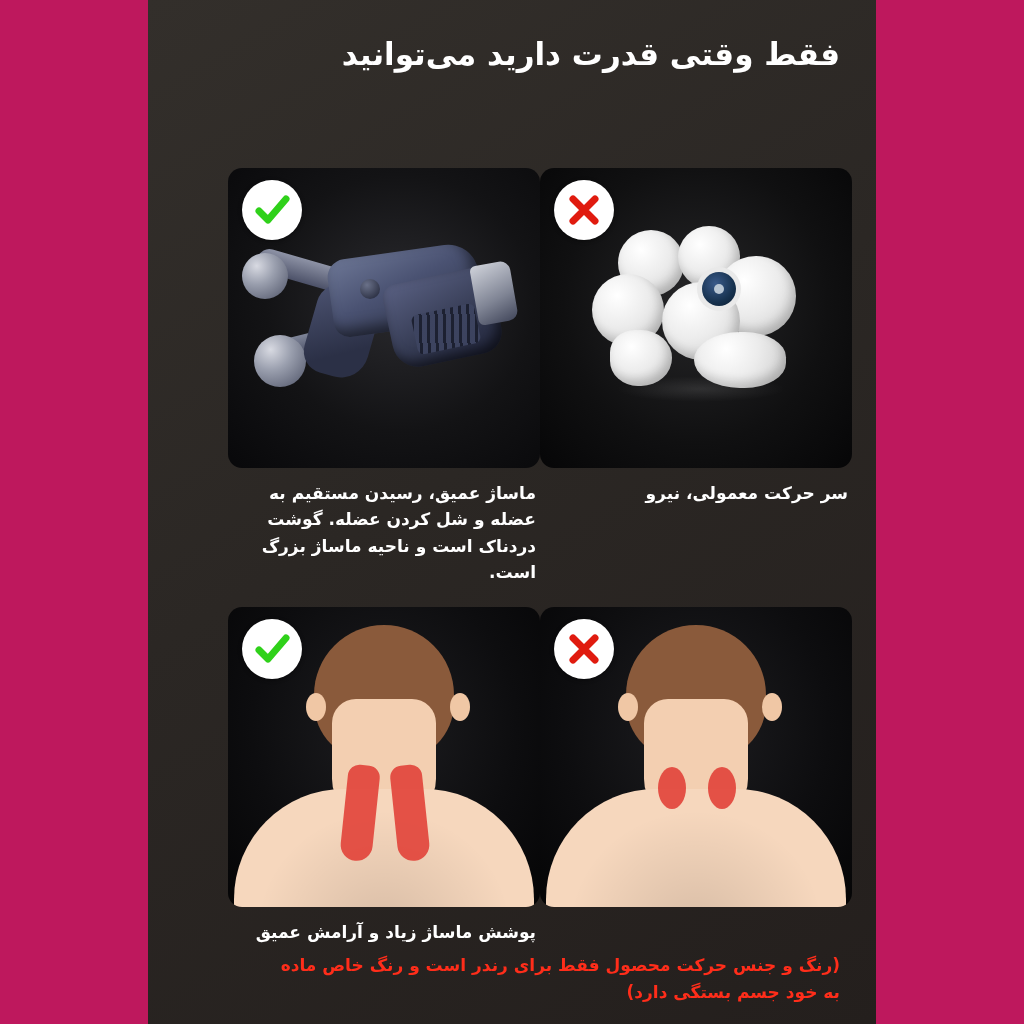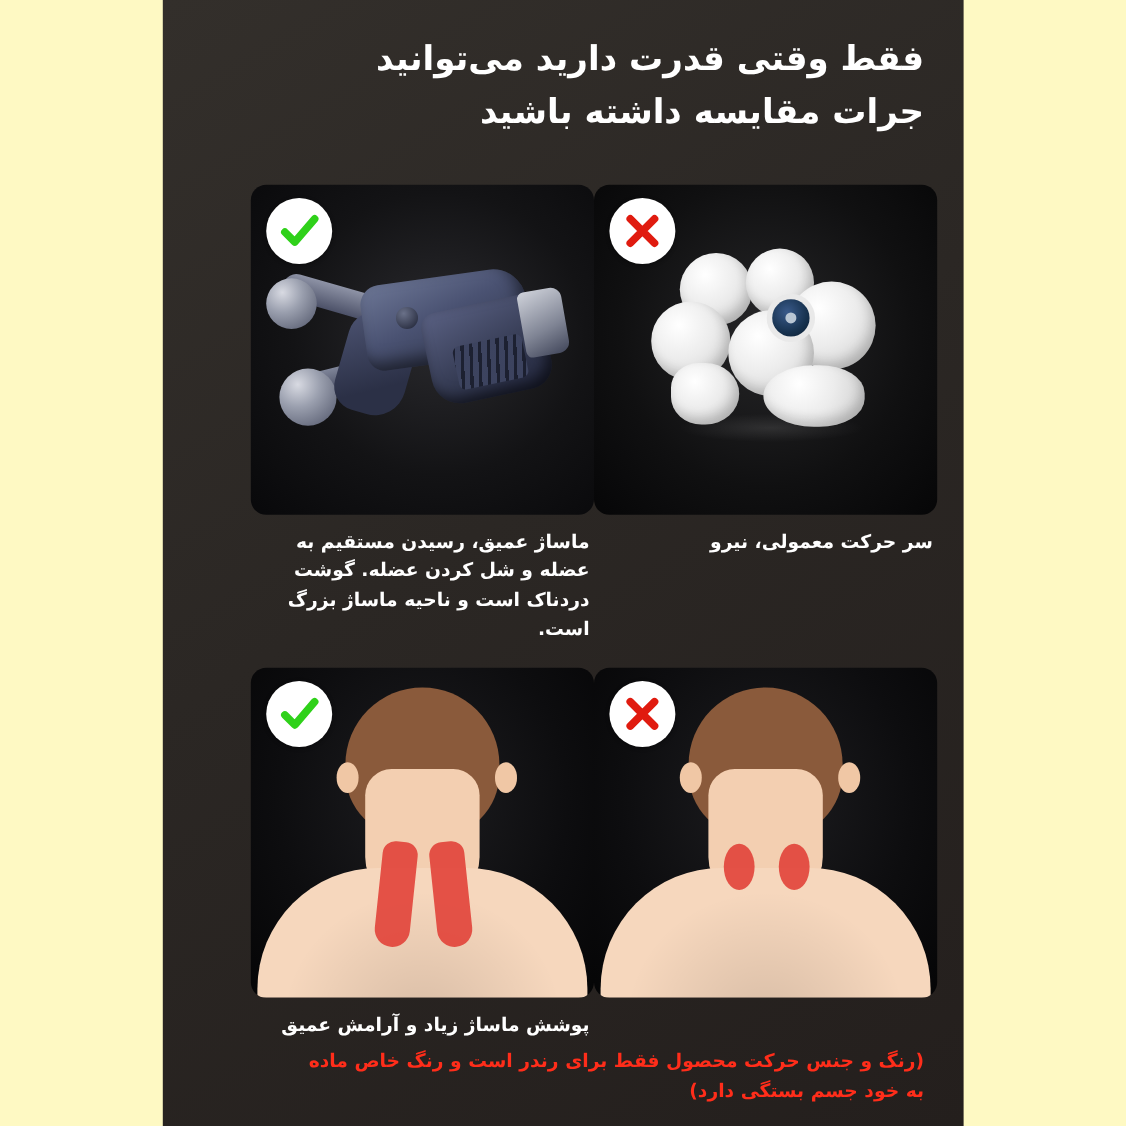--- a/index.html
+++ b/index.html
@@ -10,21 +10,21 @@
   body {
     width: 1024px;
     height: 1024px;
     font-family: "DejaVu Sans", "Liberation Sans", sans-serif;
     overflow: hidden;
   }
   .page {
     position: relative;
     width: 1024px;
     height: 1024px;
-    background: #fef9c3;
+    background: #be185d;
     box-sizing: border-box;
   }
   .poster {
     position: absolute;
     left: 148px;
     top: 0px;
     width: 728px;
     height: 1024px;
     background: #2e2a27;
     background: linear-gradient(150deg, #332f2b 0%, #2b2724 45%, #241f1d 100%);
@@ -371,21 +371,20 @@
   .check-svg, .cross-svg { display: block; }
 </style>
 </head>
 <body>
 
 <div class="page">
   <div class="poster">
 
     <div class="headline">
       <span class="line">فقط وقتی قدرت دارید می‌توانید</span>
-      <span class="line">جرات مقایسه داشته باشید</span>
     </div>
 
     <div class="grid">
 
       <div class="row">
 
         <div class="cell">
           <div class="thumb dark1">
             <div class="badge">
               <svg class="check-svg" width="40" height="40" viewBox="0 0 40 40" aria-hidden="true">

